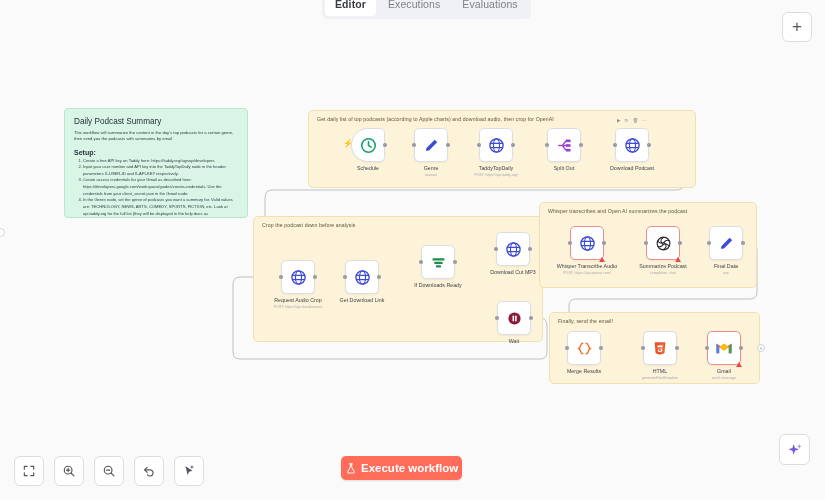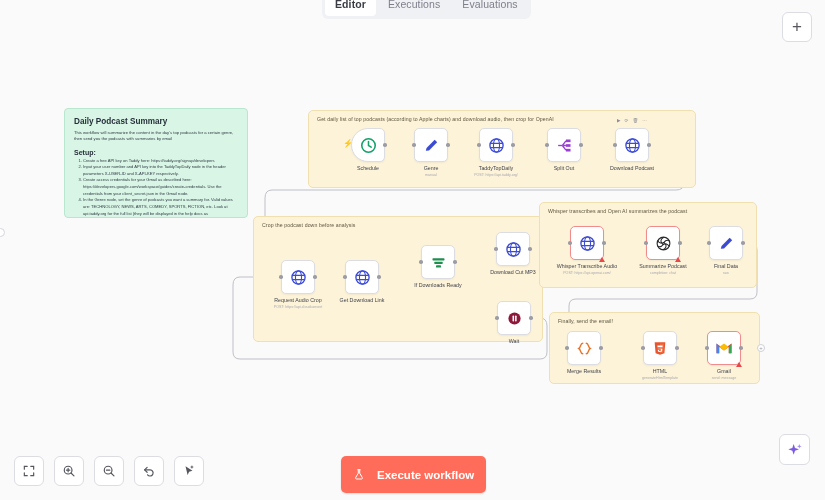--- a/index.html
+++ b/index.html
@@ -40,34 +40,34 @@
   #addNodeBtn { top: 12px; left: 782px; width: 30px; height: 30px; font-size: 17px; }
   #aiBtn { top: 434px; left: 779px; width: 31px; height: 31px; }
 
   
   #toolbar { position: absolute; left: 14px; top: 456px; display: flex; gap: 10px; }
   #toolbar .sqbtn { position: relative; width: 30px; height: 30px; }
 
   
   #executeBtn {
     position: absolute; left: 341px; top: 456px;
-    height: 37px; padding: 0 12px;
+    height: 24px; padding: 0 4px;
     background: #ff6d5a; color: #fff; border: none; border-radius: 5px;
-    display: flex; align-items: center; gap: 12px;
+    display: flex; align-items: center; gap: 4px;
     font-size: 11.5px; font-weight: 600; font-family: "Liberation Sans", sans-serif;
     box-shadow: 0 1px 2px rgba(0,0,0,.12);
   }
 
   
   #sticky {
     position: absolute; left: 64px; top: 108px; width: 184px; height: 110px;
     background: #d9f5e6; border: 1px solid #b9e6cf; border-radius: 4px;
     padding: 8px 9px; overflow: hidden;
   }
-  #sticky .s-title { font-size: 8.2px; font-weight: 700; color: #25303a; margin-bottom: 4px; }
+  #sticky .s-title { font-size: 8.2px; font-weight: 400; color: #25303a; margin-bottom: 4px; }
   #sticky .s-body  { font-size: 4.2px; color: #2f3a44; line-height: 1.5; }
   #sticky .s-h2    { font-size: 7px; font-weight: 700; color: #25303a; margin: 6px 0 2px 0; }
   #sticky ol, #sticky ul { margin: 0; padding-left: 9px; }
   #sticky li { font-size: 4.1px; color: #2f3a44; line-height: 1.62; }
 
   
   .group {
     position: absolute; background: #fdf3d9; border: 1px solid #f0e0b0;
     border-radius: 5px;
   }

